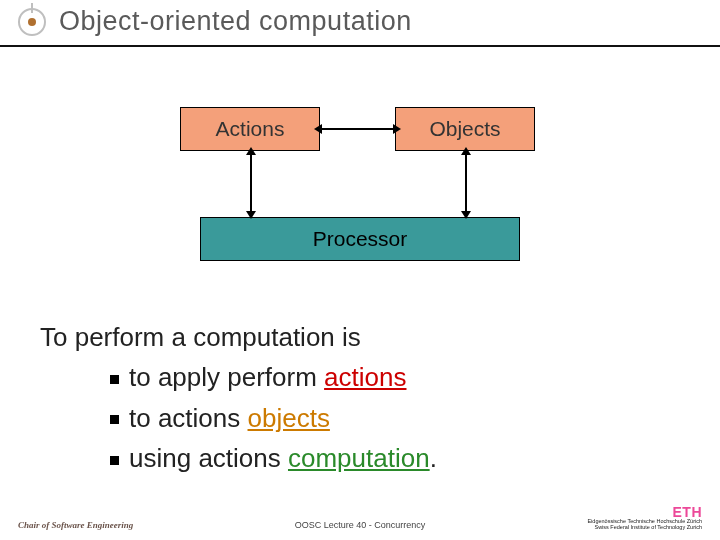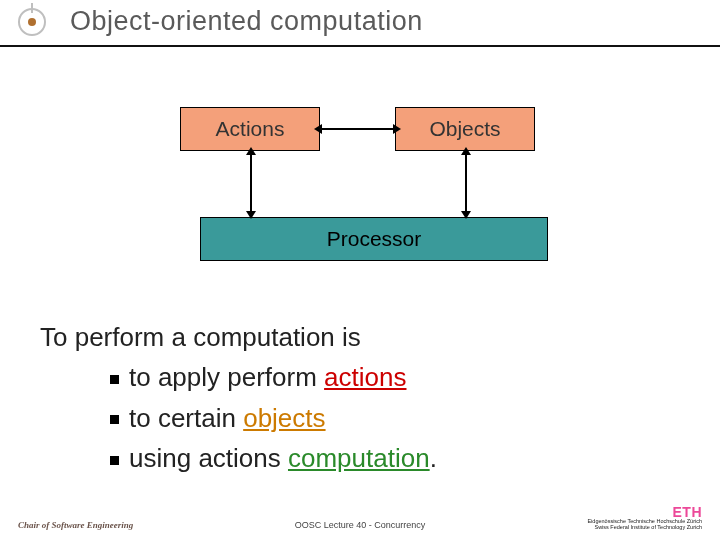--- a/index.html
+++ b/index.html
@@ -15,21 +15,21 @@
     overflow: hidden;
   }
   .slide {
     position: absolute;
     inset: 0;
   }
   .header {
     display: flex;
     align-items: center;
     padding: 6px 18px 0 18px;
-    gap: 24px;
+    gap: 13px;
   }
   .bullet-icon {
     width: 28px; height: 28px;
     position: relative;
   }
   .bullet-icon .ring {
     position: absolute; inset: 0;
     border: 2px solid #bfbfbf;
     border-radius: 50%;
   }
@@ -68,21 +68,21 @@
     border: 1.5px solid #000;
     font-size: 21px;
     display: flex;
     align-items: center;
     justify-content: center;
   }
   .box.top { width: 140px; height: 44px; background: #f4a07a; top: 0; }
   .box.actions { left: 30px; }
   .box.objects { left: 245px; }
   .box.processor {
-    width: 348px; height: 44px;
+    width: 320px; height: 44px;
     background: #3a9a9a;
     color: #000;
     top: 110px; left: 50px;
   }
   .conn {
     position: absolute;
     background: #000;
   }
   
   .hconn {
@@ -195,21 +195,21 @@
     <div class="ah up-tri v2u"></div>
     <div class="ah down-tri v2d"></div>
   </div>
 
   <div class="body-text">
     <div>To perform a computation is</div>
     <div class="indent">
       <span class="bullet-sq"></span><span>to apply perform </span><span class="kw-actions">actions</span><span></span>
     </div>
     <div class="indent">
-      <span class="bullet-sq"></span><span>to certain </span><span class="kw-objects">objects</span><span></span>
+      <span class="bullet-sq"></span><span>to actions </span><span class="kw-objects">objects</span><span></span>
     </div>
     <div class="indent">
       <span class="bullet-sq"></span><span>using actions </span><span class="kw-proc">computation</span><span>.</span>
     </div>
   </div>
 
   <div class="footer">
     <div class="left">Chair of Software Engineering</div>
     <div class="center">OOSC  Lecture 40 - Concurrency</div>
     <div class="eth">

